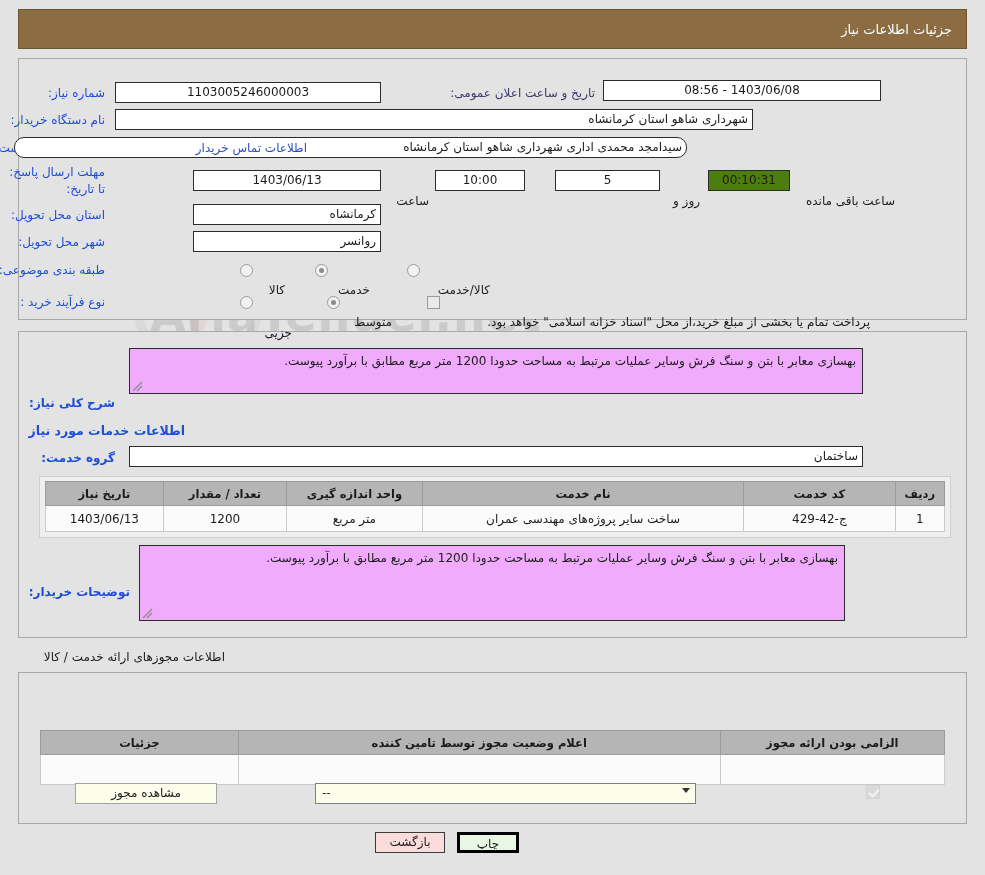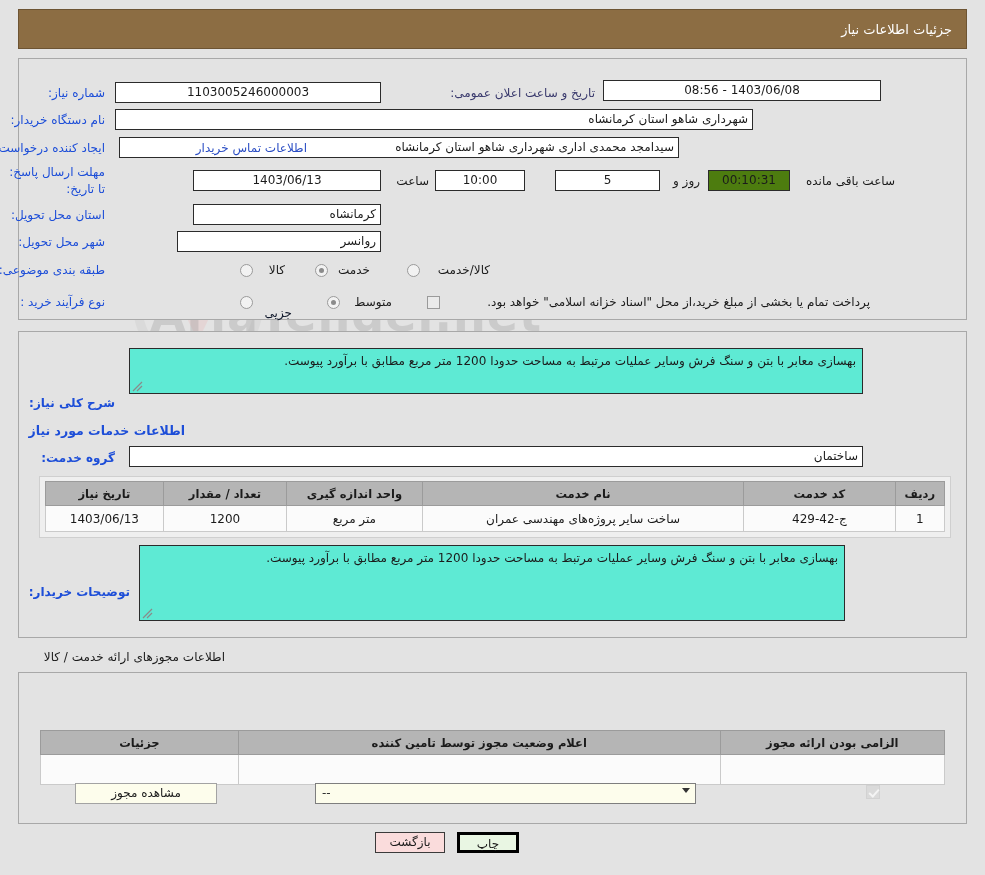--- a/index.html
+++ b/index.html
@@ -113,20 +113,21 @@
     z-index: 9;
     white-space: nowrap;
   }
 
   .plain {
     position: absolute;
     font-size: 12px;
     color: #1b1b1b;
     white-space: nowrap;
     z-index: 8;
+    margin-top: 20px;
   }
 
   
   .radio {
     position: absolute;
     width: 13px;
     height: 13px;
     border-radius: 50%;
     box-sizing: border-box;
     border: 1px solid #9a9a9a;
@@ -149,21 +150,21 @@
     border: 1px solid #9a9a9a;
     background: #eaeaea;
     z-index: 9;
   }
 
   
   .ta {
     position: absolute;
     box-sizing: border-box;
     border: 1px solid #2b2b2b;
-    background: #5eead4;
+    background: #f0abfc;
     font-size: 12px;
     color: #1b1b1b;
     padding: 4px 6px 0 6px;
     line-height: 17px;
     overflow: hidden;
     z-index: 8;
   }
   .ta .grip {
     position: absolute;
     left: 2px;
@@ -303,37 +304,37 @@
 
 <div class="lbl" style="right:880px; top:86px; width:85px;">شماره نیاز:</div>
 <div class="fld center" style="right:604px; top:82px; width:266px;">1103005246000003</div>
 <div class="lbl" style="right:390px; top:86px; width:200px; color:#3a3a6d;">تاریخ و ساعت اعلان عمومی:</div>
 <div class="fld center" style="right:104px; top:80px; width:278px;">1403/06/08 - 08:56</div>
 
 <div class="lbl" style="right:880px; top:113px; width:110px;">نام دستگاه خریدار:</div>
 <div class="fld right" style="right:232px; top:109px; width:638px;">شهرداری شاهو استان کرمانشاه</div>
 
 <div class="lbl" style="right:880px; top:141px; width:125px;">ایجاد کننده درخواست:</div>
-<div class="fld right" style="right:306px; top:137px; width:560px;">سیدامجد محمدی اداری شهرداری شاهو استان کرمانشاه</div>
+<div class="fld right" style="right:298px; top:137px; width:673px;border-radius:10px;">سیدامجد محمدی اداری شهرداری شاهو استان کرمانشاه</div>
 <div class="link" style="right:678px; top:141px;">اطلاعات تماس خریدار</div>
 
 <div class="lbl" style="right:880px; top:164px; width:96px; line-height:17px; white-space:normal; text-align:right;">مهلت ارسال پاسخ: تا تاریخ:</div>
 <div class="fld center" style="right:604px; top:170px; width:188px;">1403/06/13</div>
 <div class="plain" style="right:556px; top:174px;">ساعت</div>
 <div class="fld center" style="right:460px; top:170px; width:90px;">10:00</div>
 <div class="fld center" style="right:325px; top:170px; width:105px;">5</div>
 <div class="plain" style="right:285px; top:174px;">روز و</div>
 <div class="fld center yellow" style="right:195px; top:170px; width:82px;">00:10:31</div>
 <div class="plain" style="right:90px; top:174px;">ساعت باقی مانده</div>
 
 <div class="lbl" style="right:880px; top:208px; width:110px;">استان محل تحویل:</div>
 <div class="fld right" style="right:604px; top:204px; width:188px;">کرمانشاه</div>
 
 <div class="lbl" style="right:880px; top:235px; width:110px;">شهر محل تحویل:</div>
-<div class="fld right" style="right:604px; top:231px; width:204px;padding-left:16px;">روانسر</div>
+<div class="fld right" style="right:604px; top:231px; width:188px;padding-left:16px;">روانسر</div>
 
 <div class="lbl" style="right:880px; top:263px; width:115px;">طبقه بندی موضوعی:</div>
 <div class="radio" style="right:732px; top:264px;"></div>
 <div class="plain" style="right:700px; top:263px;">کالا</div>
 <div class="radio on" style="right:657px; top:264px;"></div>
 <div class="plain" style="right:615px; top:263px;">خدمت</div>
 <div class="radio" style="right:565px; top:264px;"></div>
 <div class="plain" style="right:495px; top:263px;">کالا/خدمت</div>
 
 <div class="lbl" style="right:880px; top:295px; width:105px;">نوع فرآیند خرید :</div>

